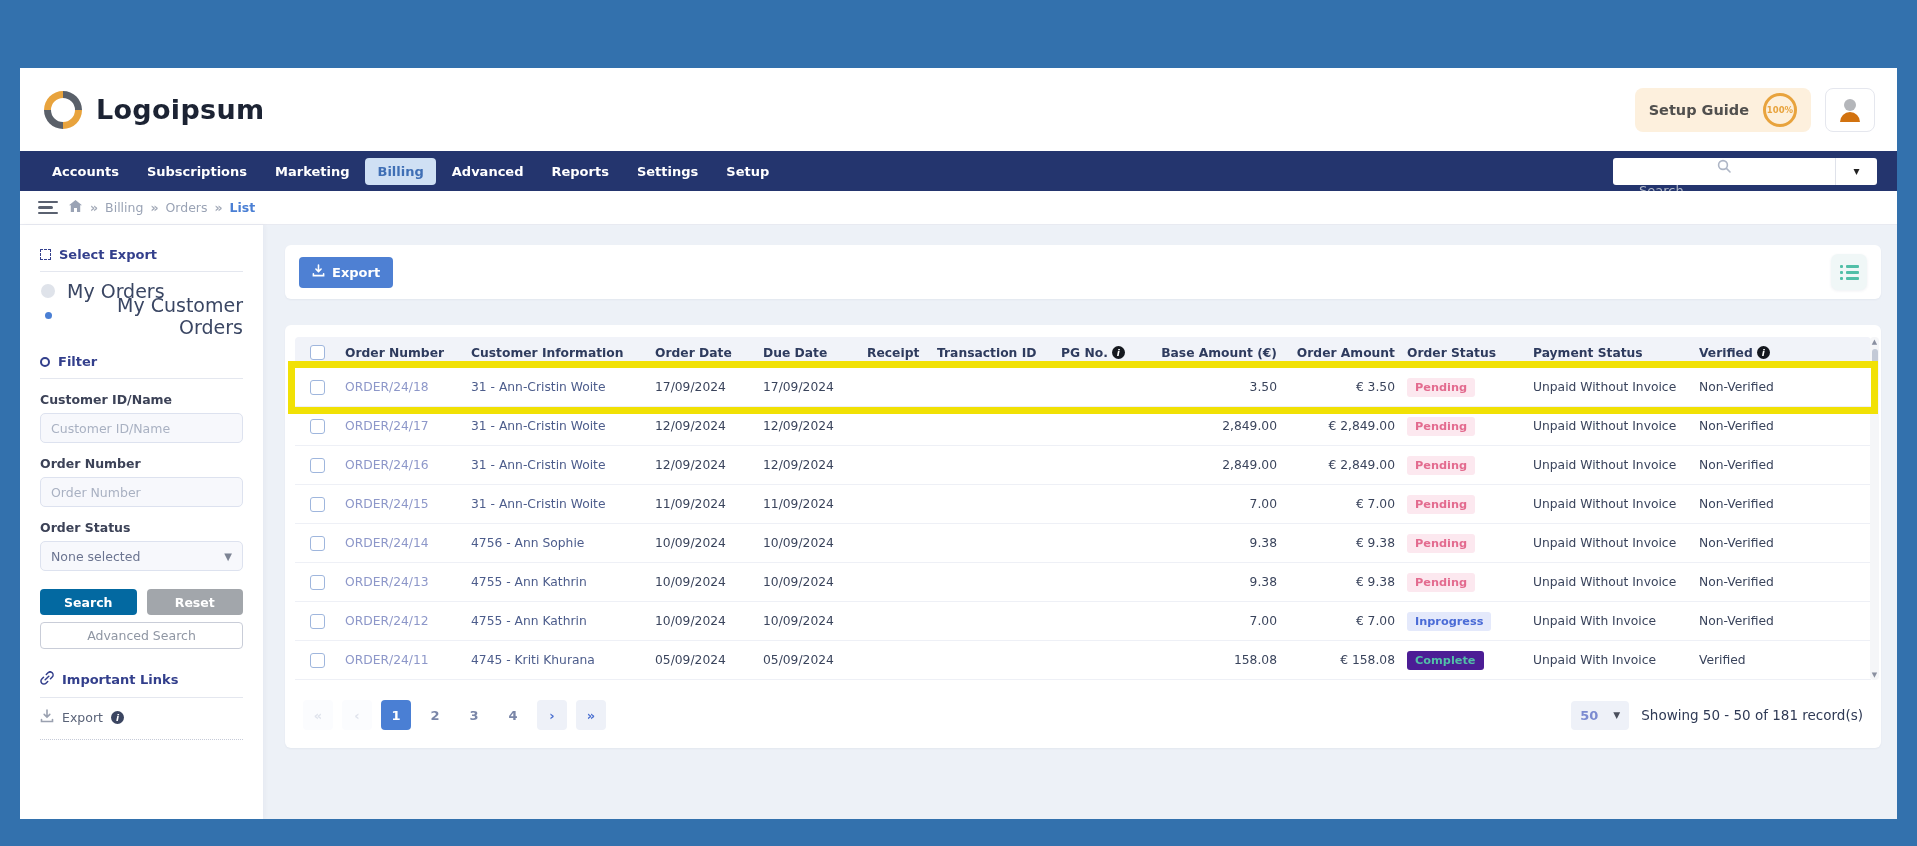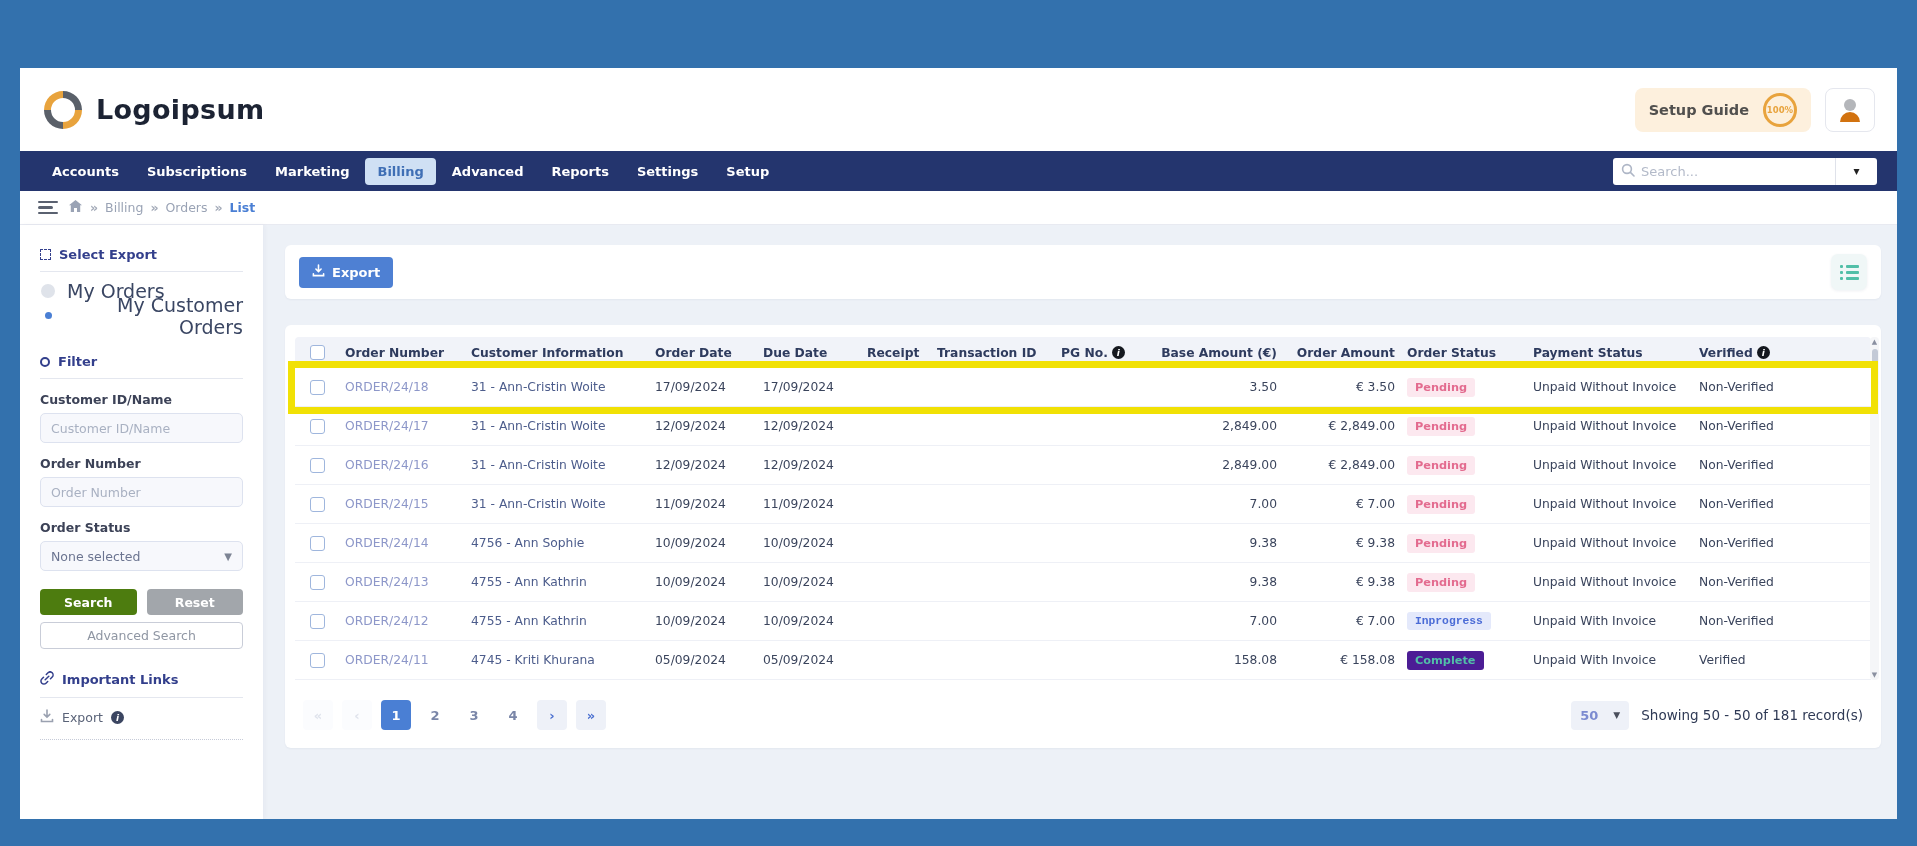--- a/index.html
+++ b/index.html
@@ -33,21 +33,21 @@
 
   
   .navbar { height:40px; background:#24356e; display:flex; align-items:center;
     padding:0 20px; gap:4px; }
   .nav-item { color:#fff; font-size:13px; font-weight:700; padding:6px 12px;
     border-radius:4px; cursor:pointer; white-space:nowrap; }
   .nav-item.active { background:#cfe0f4; color:#3f6fb5; }
   .nav-spacer { flex:1; }
   .nav-search { display:flex; align-items:center; height:27px; }
   .nav-search .search-box { width:222px; height:27px; background:#fff; border-radius:3px 0 0 3px;
-    display:flex; align-items:center; padding:0 8px; gap:6px; }
+    display:flex; align-items:center; padding:0 8px; gap:6px;flex-direction:column; }
   .nav-search input { border:none; outline:none; width:170px; font-size:13px;
     color:#3a445c; font-family:inherit; background:transparent; }
   .nav-search input::placeholder { color:#b3bac9; }
   .nav-search .mini-select { width:42px; height:27px; background:#fff; border-left:1px solid #dfe2ea;
     border-radius:0 3px 3px 0; display:flex; align-items:center; justify-content:center;
     font-size:12px; color:#222; cursor:pointer; }
 
   
   .crumbbar { height:34px; background:#fff; border-bottom:1px solid #e8eaf1;
     display:flex; align-items:center; padding:0 18px; gap:10px; }
@@ -79,21 +79,21 @@
   .f-input { width:100%; height:30px; background:#f7f8fc; border:1px solid #dde2ef;
     border-radius:5px; padding:0 10px; font-size:12.5px; color:#3a445c; font-family:inherit; outline:none; }
   .f-input::placeholder { color:#a9b1c2; }
   .f-select { width:100%; height:30px; background:#f7f8fc; border:1px solid #dde2ef;
     border-radius:5px; padding:0 10px; font-size:12.5px; color:#6b7490;
     display:flex; align-items:center; justify-content:space-between; cursor:pointer; }
   .f-select .car { color:#7d8494; font-size:10px; }
   .btn-row { display:flex; gap:10px; margin-top:18px; }
   .btn { border:none; border-radius:4px; font-size:12.5px; font-weight:600; height:26px;
     cursor:pointer; font-family:inherit; }
-  .btn-search { flex:1; background:#4d7c0f; color:#fff; }
+  .btn-search { flex:1; background:#0369a1; color:#fff; }
   .btn-reset { flex:1; background:#a2a6ab; color:#fff; }
   .btn-adv { width:100%; height:27px; margin-top:7px; background:#fff;
     border:1px solid #c9cdd8; border-radius:4px; color:#8f96a3; font-size:12.5px; cursor:pointer; font-family:inherit; }
   .links-sec { margin-top:22px; }
   .export-row { display:flex; align-items:center; gap:8px; margin-top:10px; cursor:pointer; }
   .export-row .e-label { font-size:12.5px; color:#5a6378; }
   .info-dot { width:13px; height:13px; border-radius:50%; background:#3b4561; color:#fff;
     font-size:9px; font-weight:700; display:inline-flex; align-items:center; justify-content:center;
     font-style:italic; flex:none; }
   .dotted { border-bottom:1.5px dotted #c6cbd8; margin-top:12px; }
@@ -468,21 +468,21 @@
               </div>
             <div class="cell link">ORDER/24/12</div>
             <div class="cell cust">4755 - Ann Kathrin</div>
             <div class="cell dark">10/09/2024</div>
             <div class="cell dark">10/09/2024</div>
             <div class="cell"></div>
             <div class="cell"></div>
             <div class="cell"></div>
             <div class="cell num">7.00</div>
             <div class="cell num">€ 7.00</div>
-            <div class="cell"><span class="badge" style="background: rgb(228, 233, 251); color: rgb(74, 107, 214); font-family: Liberation Mono, monospace;">Inprogress</span></div>
+            <div class="cell"><span class="badge" style="background: rgb(228, 233, 251); color: rgb(74, 107, 214);">Inprogress</span></div>
             <div class="cell dark">Unpaid With Invoice</div>
             <div class="cell dark">Non-Verified</div>
           </div>
           <div class="t-row">
             <div class="cell cell-check">
                 <span class="cb"></span>
               </div>
             <div class="cell link">ORDER/24/11</div>
             <div class="cell cust">4745 - Kriti Khurana</div>
             <div class="cell dark">05/09/2024</div>

